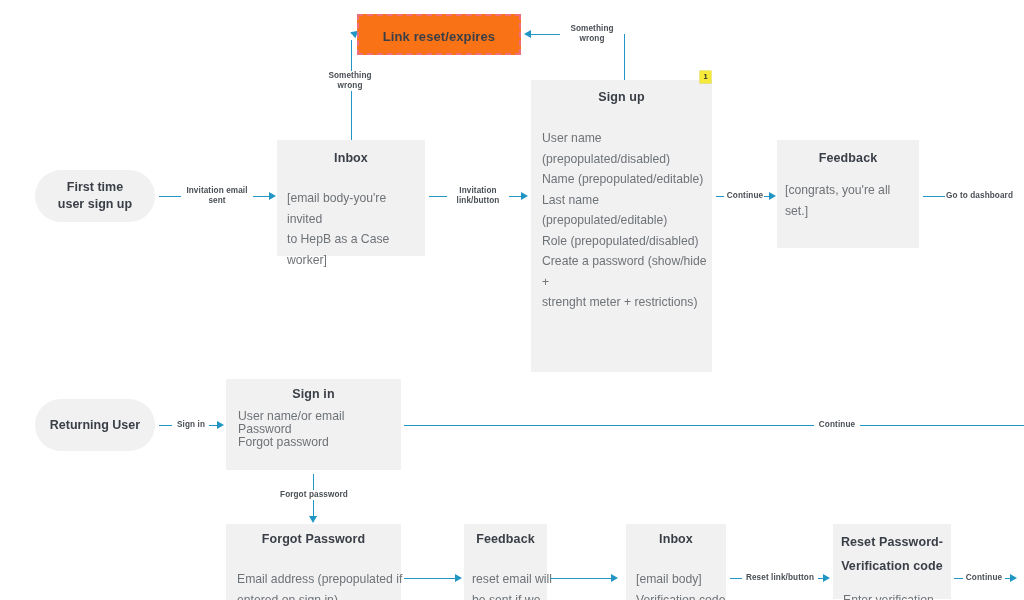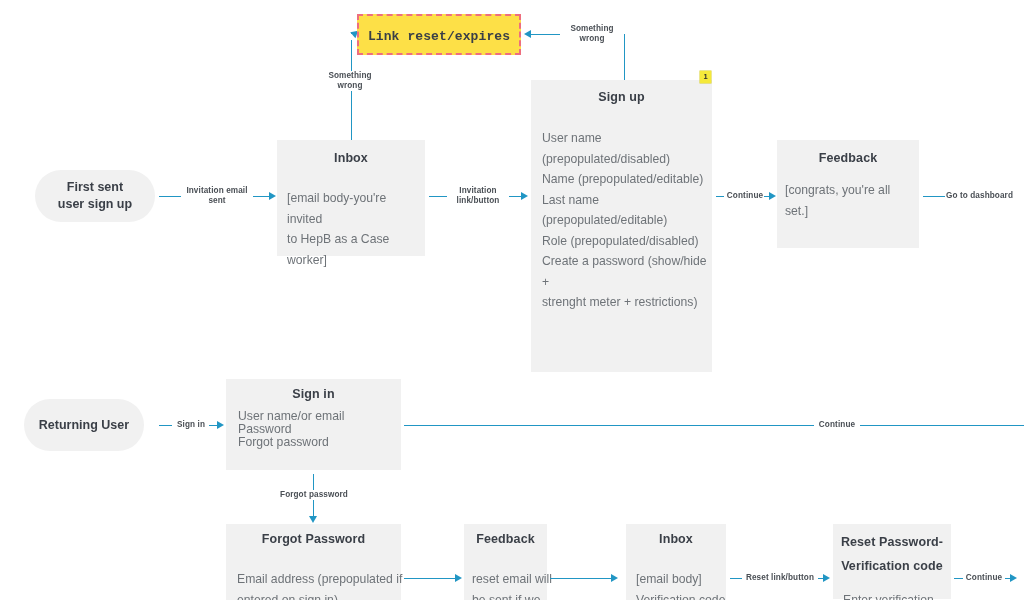--- a/index.html
+++ b/index.html
@@ -58,22 +58,21 @@
     text-align: center;
     font-size: 12.5px;
     font-weight: bold;
     color: #3a3f47;
     line-height: 17px;
     box-sizing: border-box;
   }
   
   .node.dashed {
     border: 2.5px dashed #ee6e7e;
-    background: #fde047;
-    font-family: Liberation Mono, monospace;
+    background: #f97316;
   }
   
   .line-h {
     position: absolute;
     height: 0;
     border-top: 1.6px solid #2196c4;
   }
   .line-v {
     position: absolute;
     width: 0;
@@ -124,21 +123,21 @@
     text-align: center;
     box-shadow: 0 0 0 .5px #d9cf24;
   }
 </style>
 </head>
 <body>
 
 <div id="canvas">
 
   <div class="pill" style="left:35px; top:170px; width:120px; height:52px;">
-    <span style="white-space:pre-line;">First sent
+    <span style="white-space:pre-line;">First time
 user sign up</span>
   </div>
 
   <div class="line-h" style="left:159px; top:196px; width:22px;"></div>
   <div class="edge-label" style="left:181px; top:186px; width:72px;">Invitation email
 sent</div>
   <div class="line-h" style="left:253px; top:196px; width:17px;"></div>
   <div class="arrow right" style="left:269px; top:191.8px;"></div>
 
   <div class="node" style="left:277px; top:140px; width:148px; height:116px;">
@@ -188,21 +187,21 @@
   <div class="arrow right" style="left:769px; top:191.8px;"></div>
 
   <div class="node" style="left:777px; top:140px; width:142px; height:108px;">
     <div class="node-title" style="top:11px;">Feedback</div>
     <div class="node-body" style="left:8px; top:40px; width:128px; text-align:left;">[congrats, you're all set.]</div>
   </div>
 
   <div class="line-h" style="left:923px; top:196px; width:22px;"></div>
   <div class="edge-label" style="left:946px; top:191px; width:76px; text-align:left;">Go to dashboard</div>
 
-  <div class="pill" style="left:24px; top:399px; width:120px; height:52px;">
+  <div class="pill" style="left:35px; top:399px; width:120px; height:52px;">
     <span>Returning User</span>
   </div>
 
   <div class="line-h" style="left:159px; top:425px; width:13px;"></div>
   <div class="edge-label" style="left:173px; top:420px; width:36px;">Sign in</div>
   <div class="line-h" style="left:209px; top:425px; width:9px;"></div>
   <div class="arrow right" style="left:217px; top:420.8px;"></div>
 
   <div class="node" style="left:226px; top:379px; width:175px; height:91px;">
     <div class="node-title" style="top:8px;">Sign in</div>

